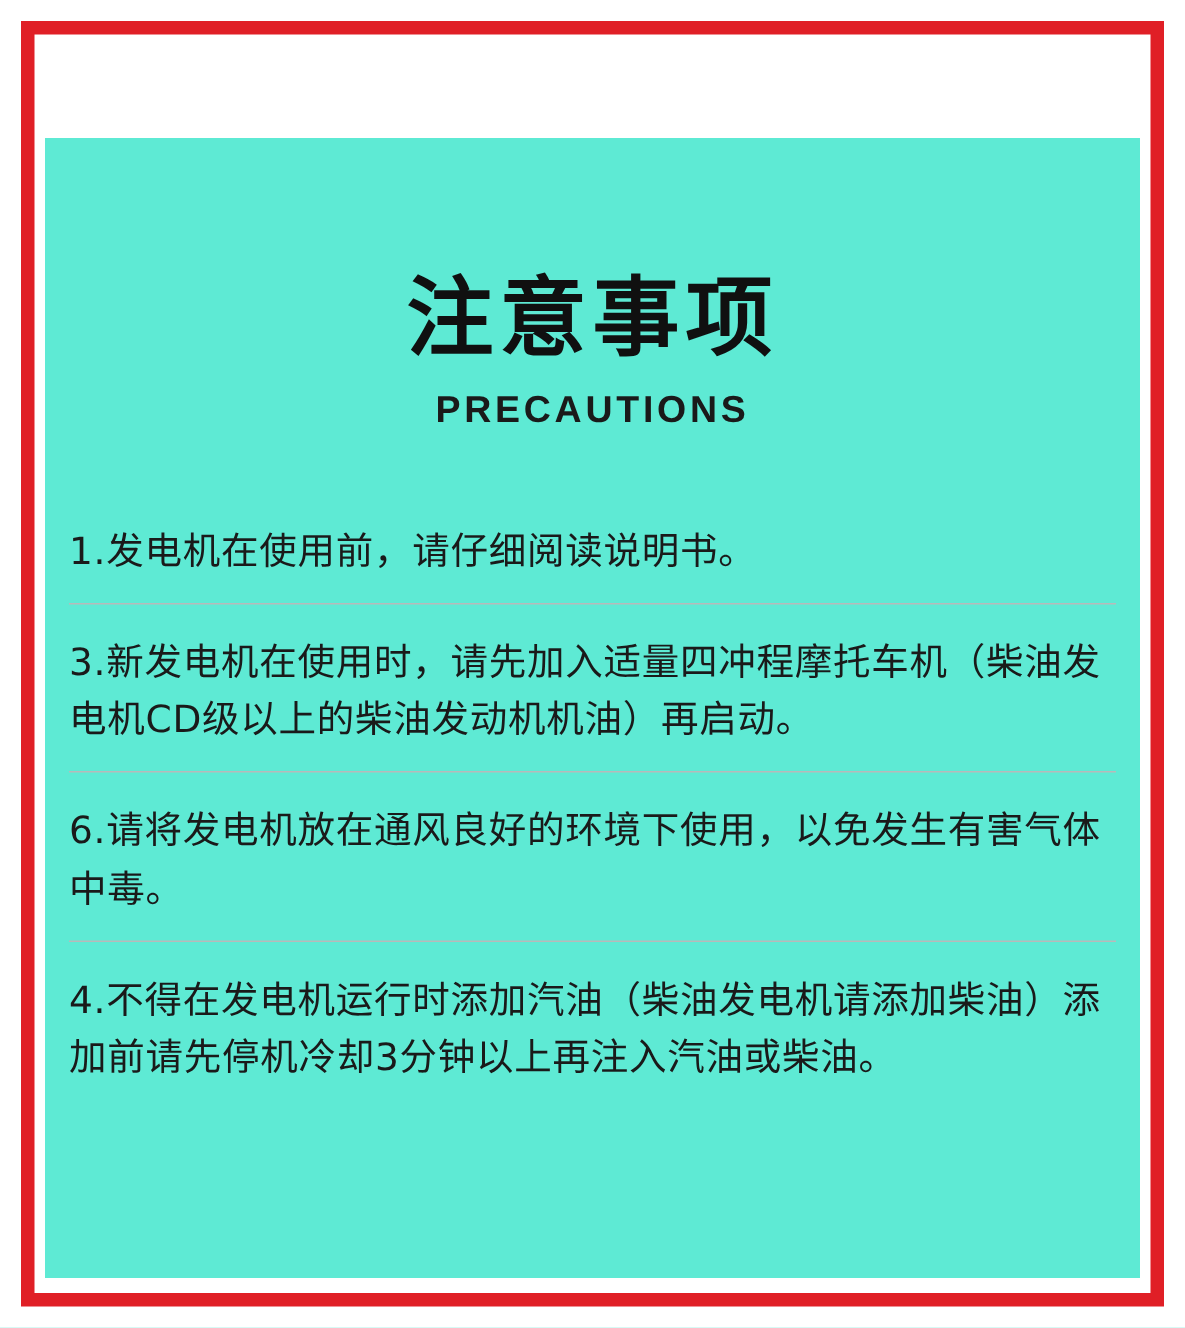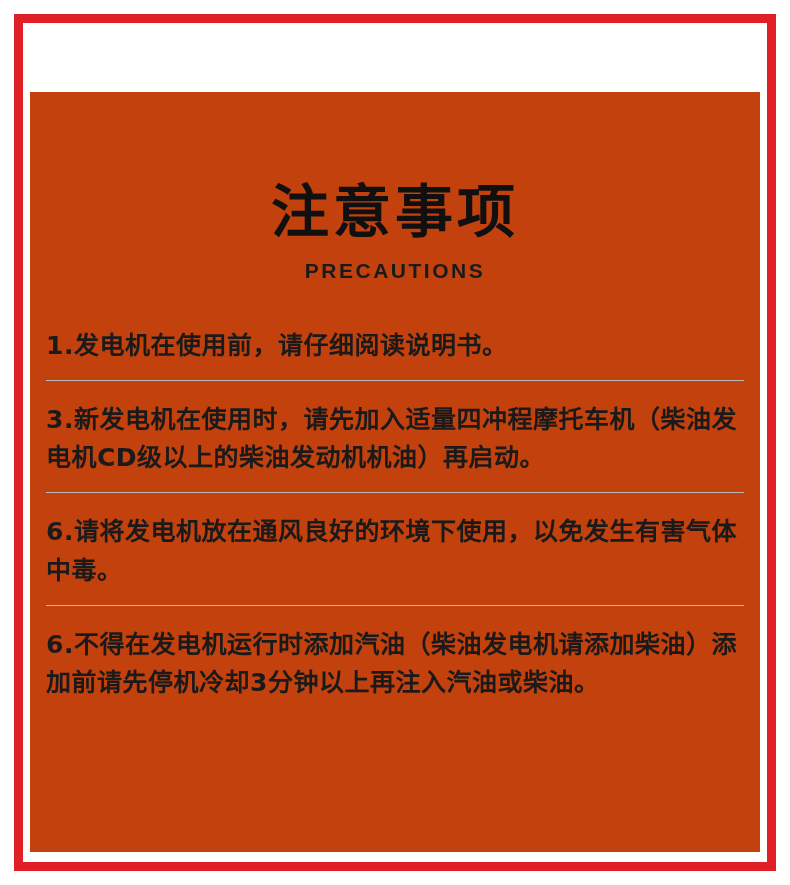--- a/index.html
+++ b/index.html
@@ -33,21 +33,21 @@
     box-sizing: border-box;
   }
 
   
   .inner-panel {
     position: absolute;
     left: 30px;
     top: 92px;
     width: 730px;
     height: 760px;
-    background: #c2410c;
+    background: #5eead4;
     box-sizing: border-box;
   }
 
   .content {
     position: absolute;
     left: 0;
     top: 0;
     width: 730px;
     padding: 0 8px;
     box-sizing: border-box;
@@ -64,30 +64,29 @@
     font-weight: bold;
     letter-spacing: 4px;
     color: #101010;
     line-height: 1.05;
     margin: 0;
   }
 
   .title-en {
     margin-top: 16px;
     font-family: "Liberation Sans", sans-serif;
-    font-size: 21px;
+    font-size: 25px;
     font-weight: bold;
     letter-spacing: 2.5px;
     color: #1a1a1a;
   }
 
   .list {
-    margin-top: 40px;
+    margin-top: 57px;
     padding: 0 8px;
-    font-weight: bold;
   }
 
   .item {
     font-family: "DejaVu Sans", "Liberation Sans", sans-serif;
     font-size: 25px;
     line-height: 1.55;
     color: #1a1a1a;
     letter-spacing: 0.5px;
     padding: 4px 0 14px 0;
   }
@@ -122,20 +121,20 @@
 
         <div class="item">1.发电机在使用前，请仔细阅读说明书。</div>
         <div class="divider"></div>
 
         <div class="item">3.新发电机在使用时，请先加入适量四冲程摩托车机（柴油发电机CD级以上的柴油发动机机油）再启动。</div>
         <div class="divider"></div>
 
         <div class="item">6.请将发电机放在通风良好的环境下使用，以免发生有害气体中毒。</div>
         <div class="divider"></div>
 
-        <div class="item last">6.不得在发电机运行时添加汽油（柴油发电机请添加柴油）添加前请先停机冷却3分钟以上再注入汽油或柴油。</div>
+        <div class="item last">4.不得在发电机运行时添加汽油（柴油发电机请添加柴油）添加前请先停机冷却3分钟以上再注入汽油或柴油。</div>
 
       </div>
 
     </div>
   </div>
 
 </div>
 
 </body></html>

